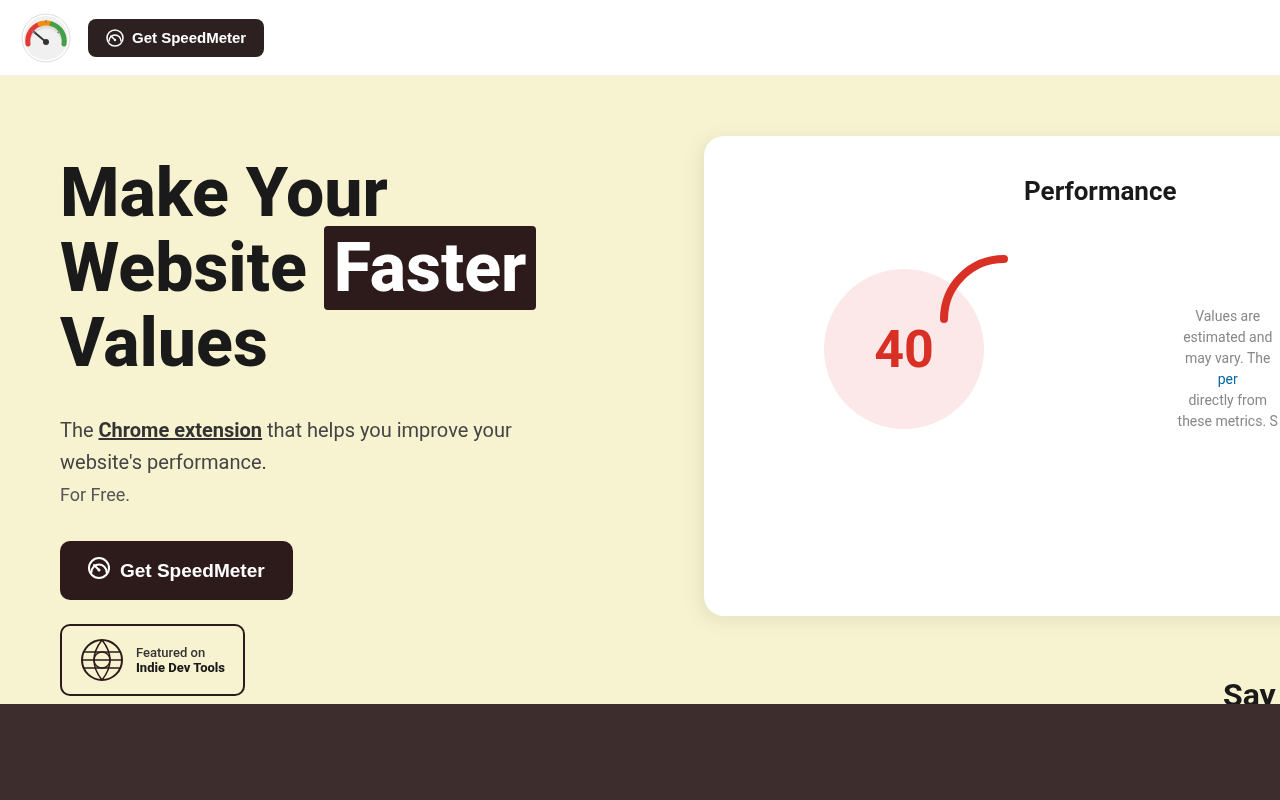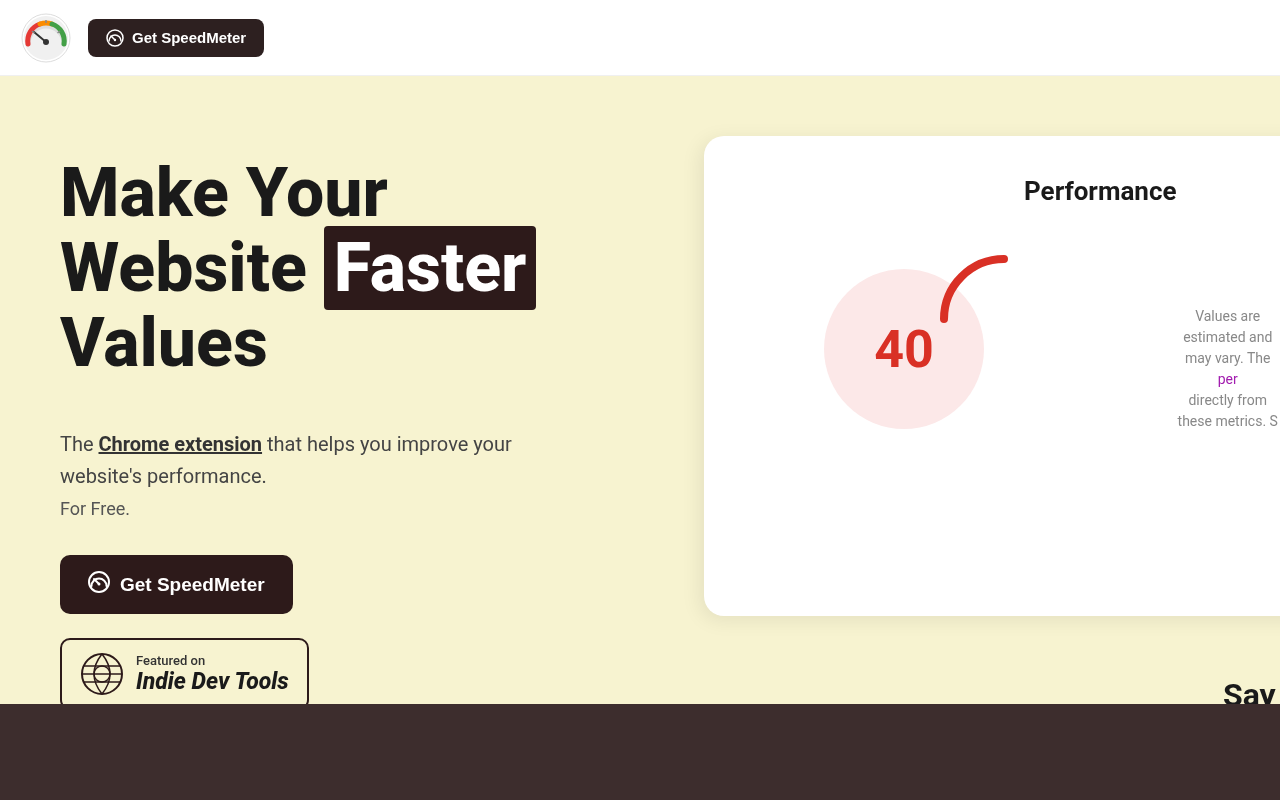--- a/index.html
+++ b/index.html
@@ -77,21 +77,21 @@
       display: flex;
       flex-direction: column;
       justify-content: flex-start;
     }
 
     .hero-title {
       font-size: 68px;
       font-weight: 800;
       color: #1a1a1a;
       line-height: 1.1;
-      margin-bottom: 48px;
+      margin-bottom: 34px;
     }
 
     .faster-highlight {
       background: #2d1a1a;
       color: #ffffff;
       padding: 2px 10px;
       border-radius: 4px;
       display: inline;
     }
 
@@ -153,24 +153,23 @@
       flex-direction: column;
     }
 
     .featured-label {
       font-size: 13px;
       font-weight: 500;
       color: #333333;
     }
 
     .featured-name {
-      font-size: 23px;
+      font-size: 13px;
       font-weight: 800;
       color: #1a1a1a;
-      font-style: italic;
     }
 
     
     .hero-right {
       flex: 0 0 45%;
       display: flex;
       align-items: flex-start;
       justify-content: flex-start;
       padding-top: 60px;
       position: relative;
@@ -235,21 +234,21 @@
     .performance-desc {
       font-size: 14px;
       color: #888888;
       text-align: center;
       line-height: 1.5;
       max-width: 320px;
       margin-bottom: 24px;
     }
 
     .performance-desc .perf-link {
-      color: #a21caf;
+      color: #0369a1;
     }
 
     .legend {
       display: flex;
       gap: 24px;
       align-items: flex-end;
       align-self: flex-start;
       margin-left: 40px;
     }
 

